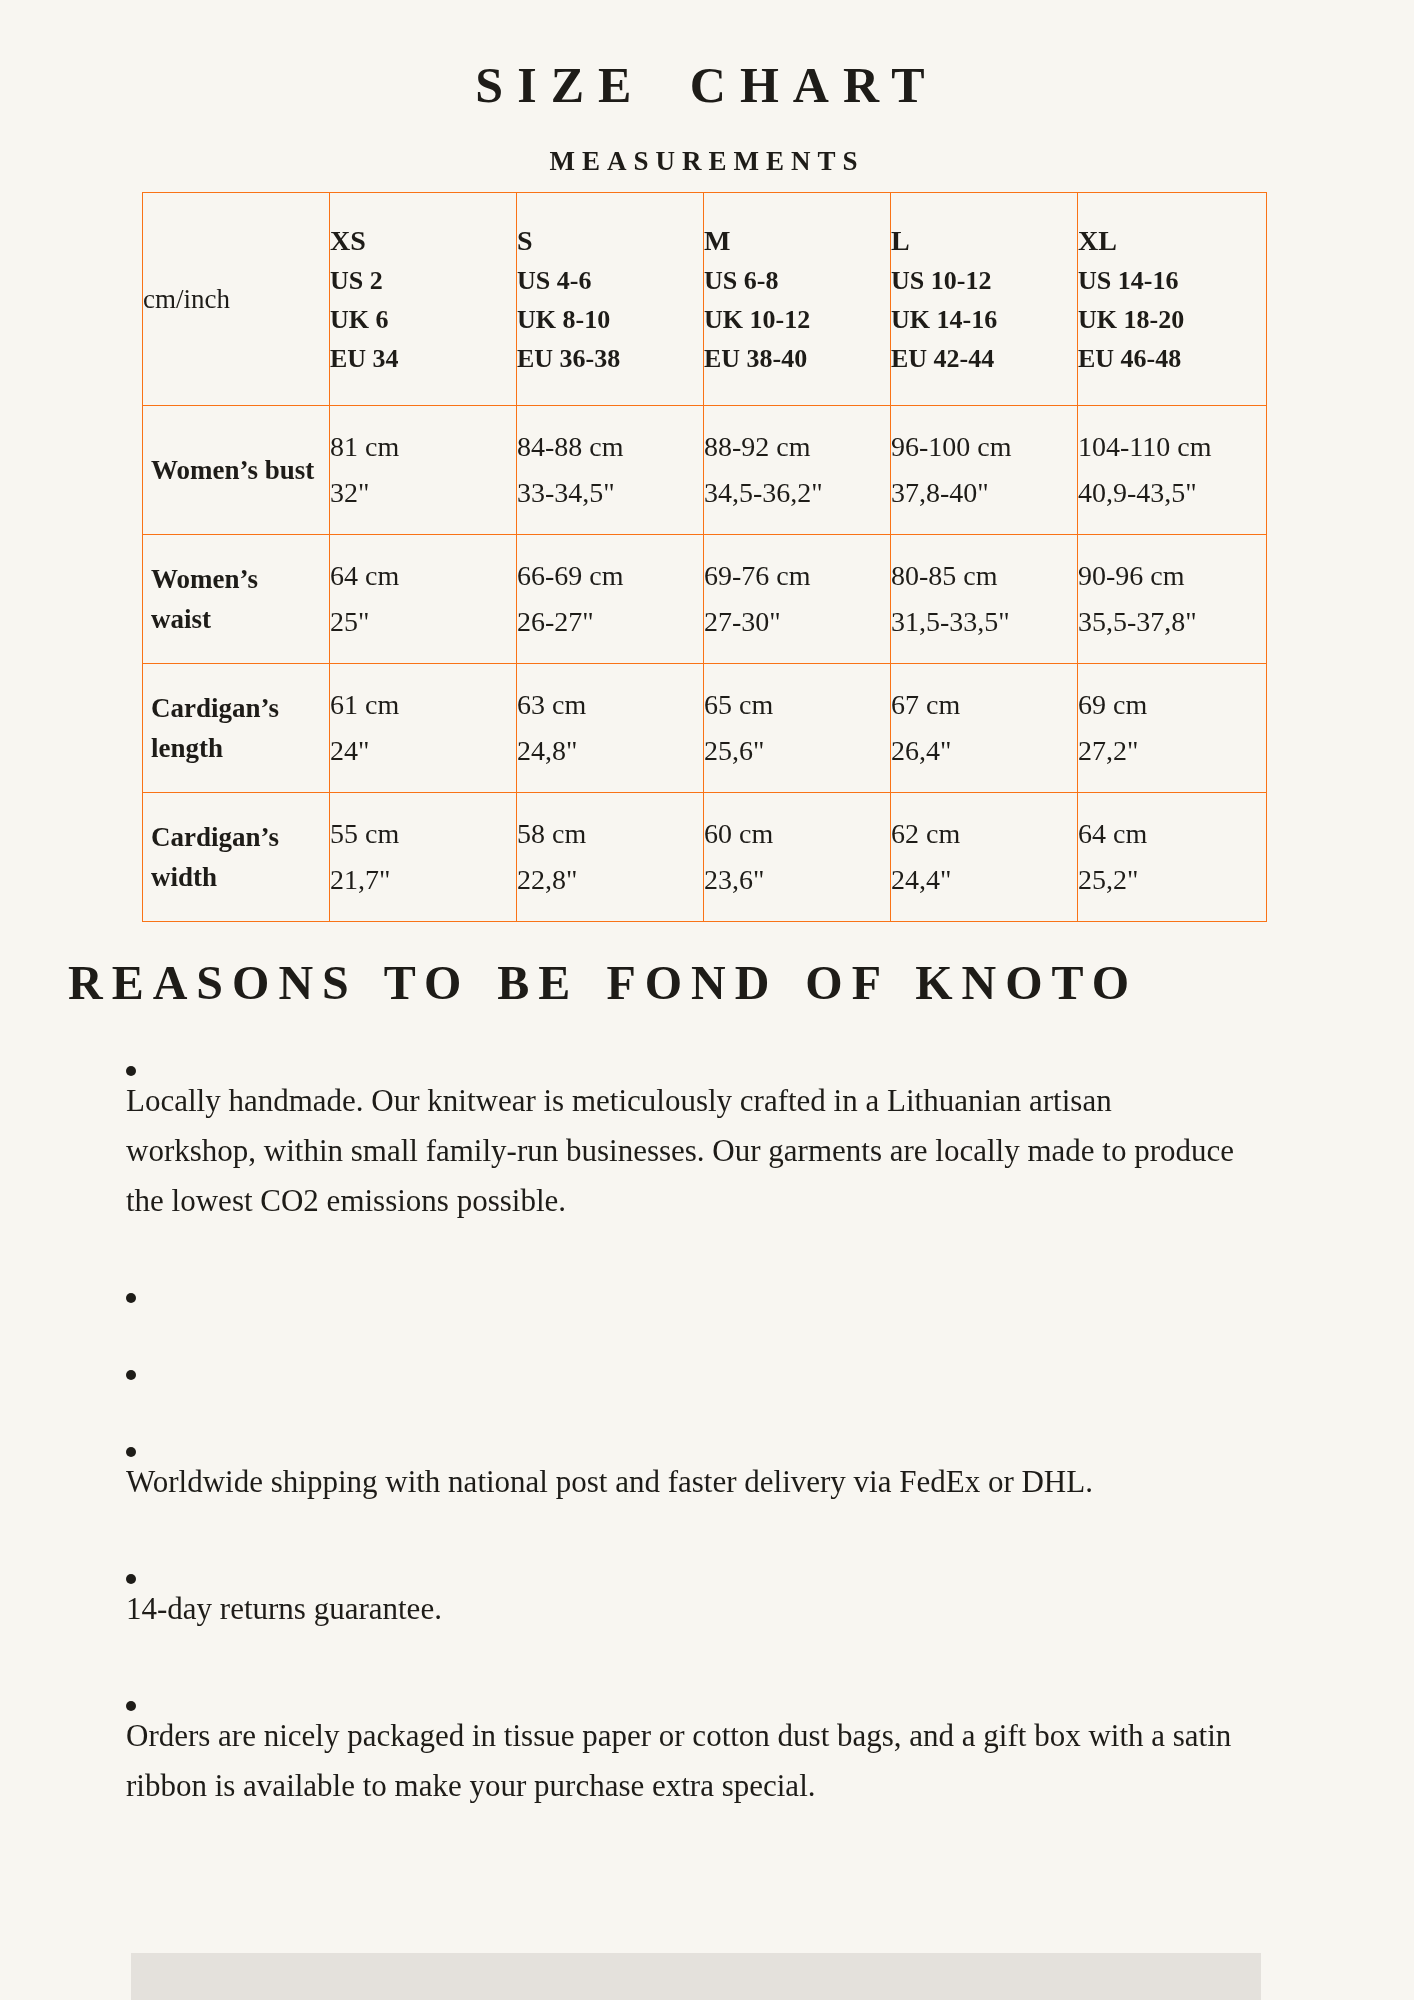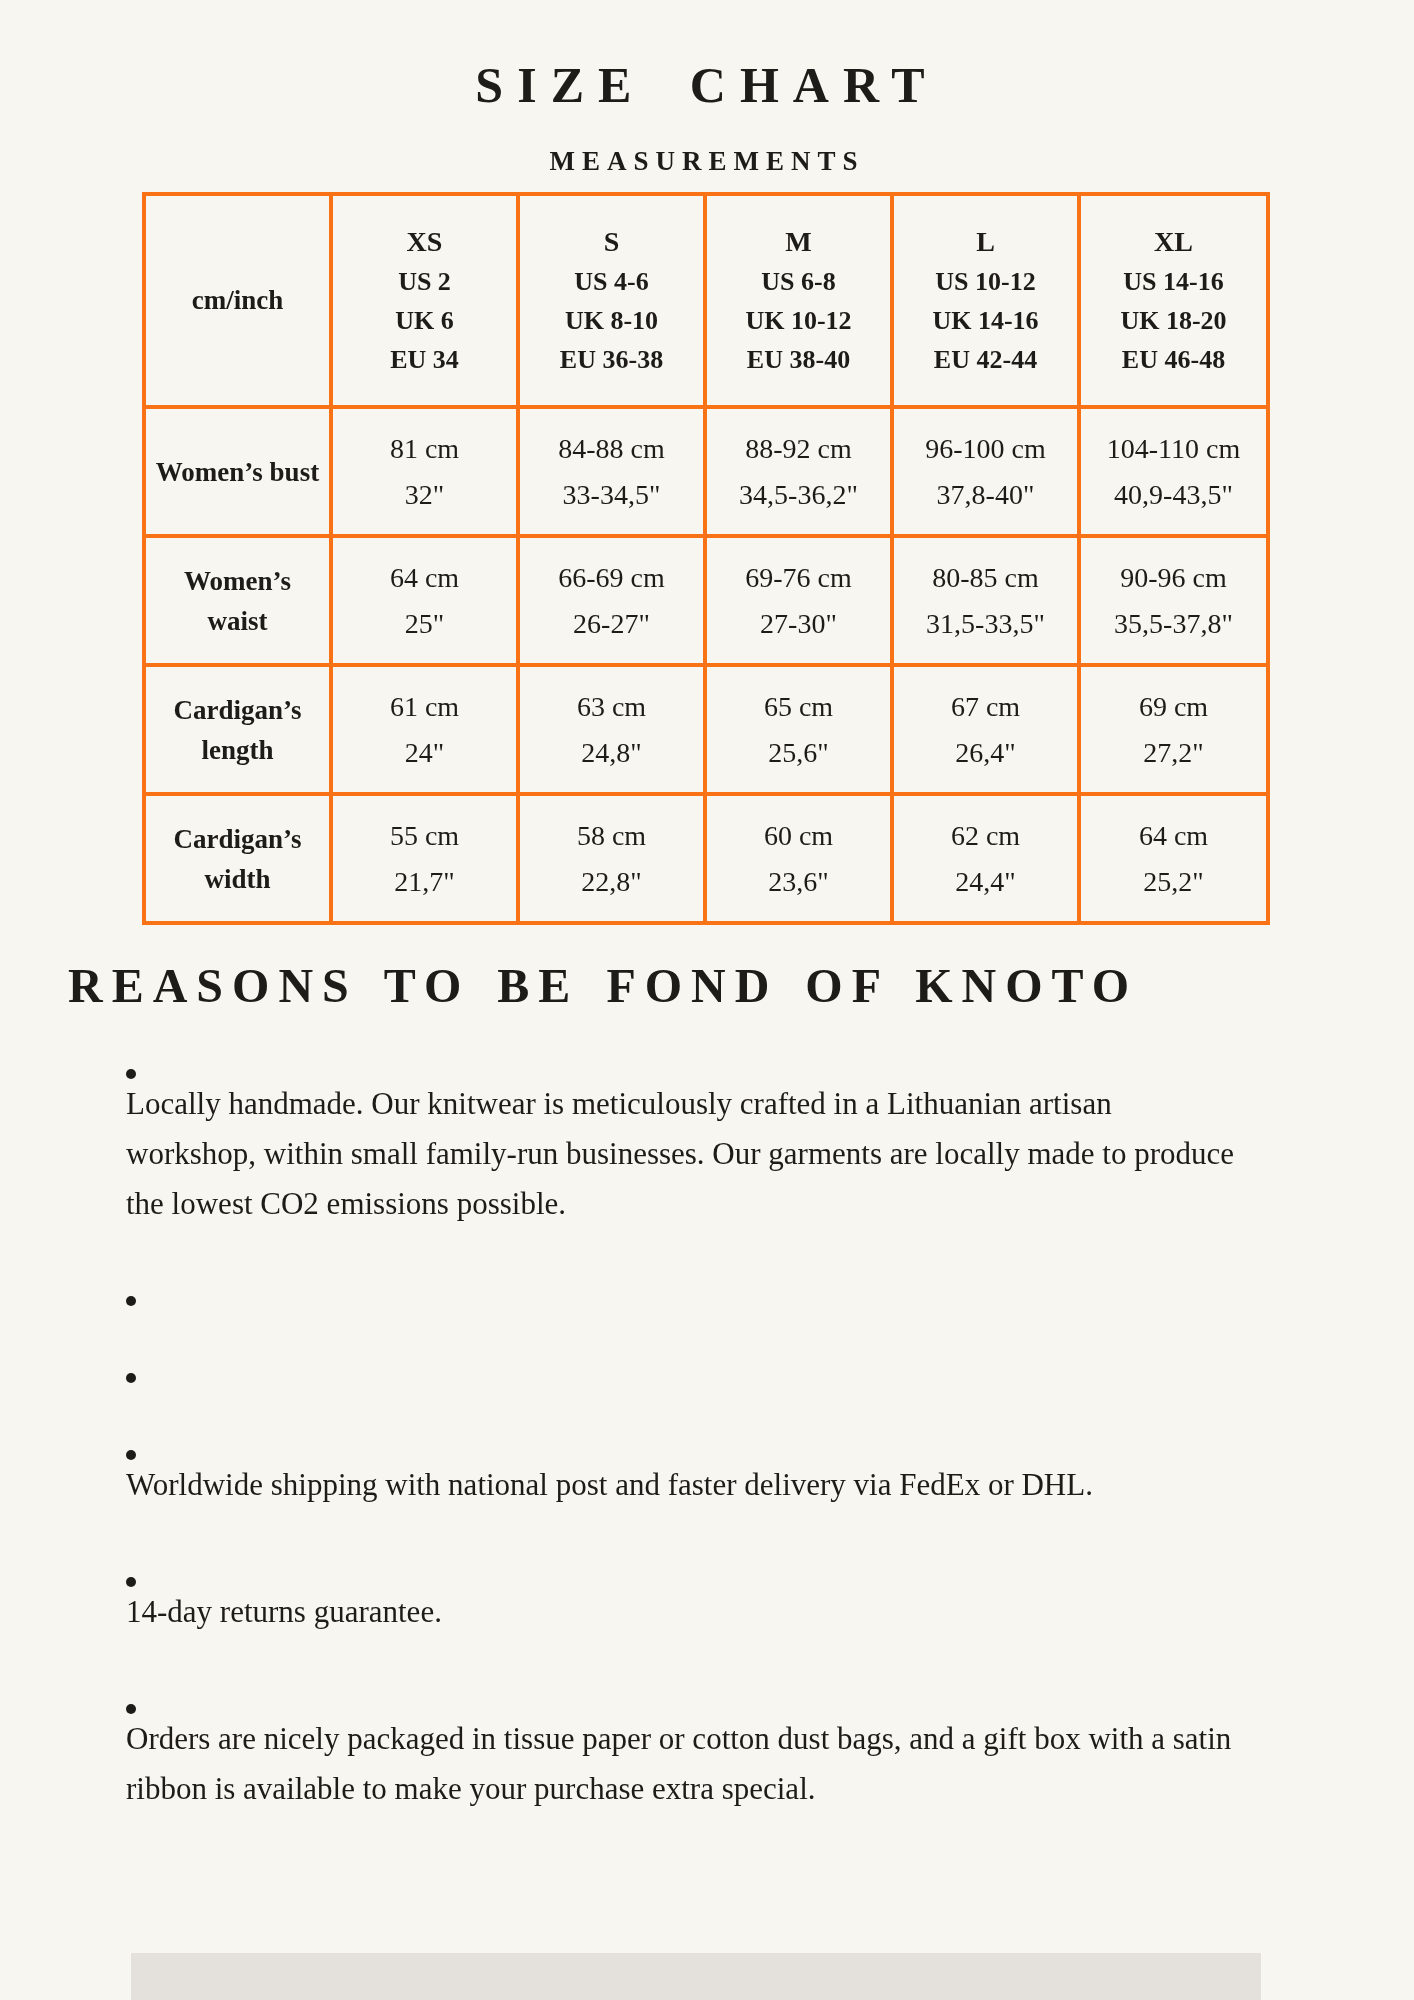--- a/index.html
+++ b/index.html
@@ -15,29 +15,29 @@
   }
   .page-subtitle{
     margin:34px 0 0 0;text-align:center;
     font-size:27px;line-height:30px;font-weight:700;letter-spacing:7px;
   }
   table.size-table{
     margin:16px 0 0 142px;width:1124px;
     border-collapse:collapse;table-layout:fixed;
   }
   table.size-table td{
-    border:4px solid #f97316;text-align:center;vertical-align:middle;
+    border:1px solid #f97316;text-align:left;vertical-align:middle;
     padding:0;
   }
   tr.head-row{height:213px;}
   tr.data-row{height:129px;}
   .head-row td{font-weight:700;}
   .hline{font-size:26px;line-height:39px;font-weight:700;}
   .sz{font-size:28px;line-height:40px;font-weight:700;}
-  .unit-label{font-size:27px;font-weight:700;}
+  .unit-label{font-size:27px;font-weight:400;}
   .row-label{font-size:27px;line-height:40px;font-weight:700;padding:0 8px;}
   .val{font-size:28px;line-height:46px;font-weight:400;}
   .reasons-heading{
     margin:34px 0 0 68px;
     font-size:48px;line-height:54px;font-weight:700;
     letter-spacing:9px;word-spacing:6px;
   }
   ul.reasons-list{
     list-style:none;margin:36px 0 0 0;padding:0 0 0 126px;
   }

